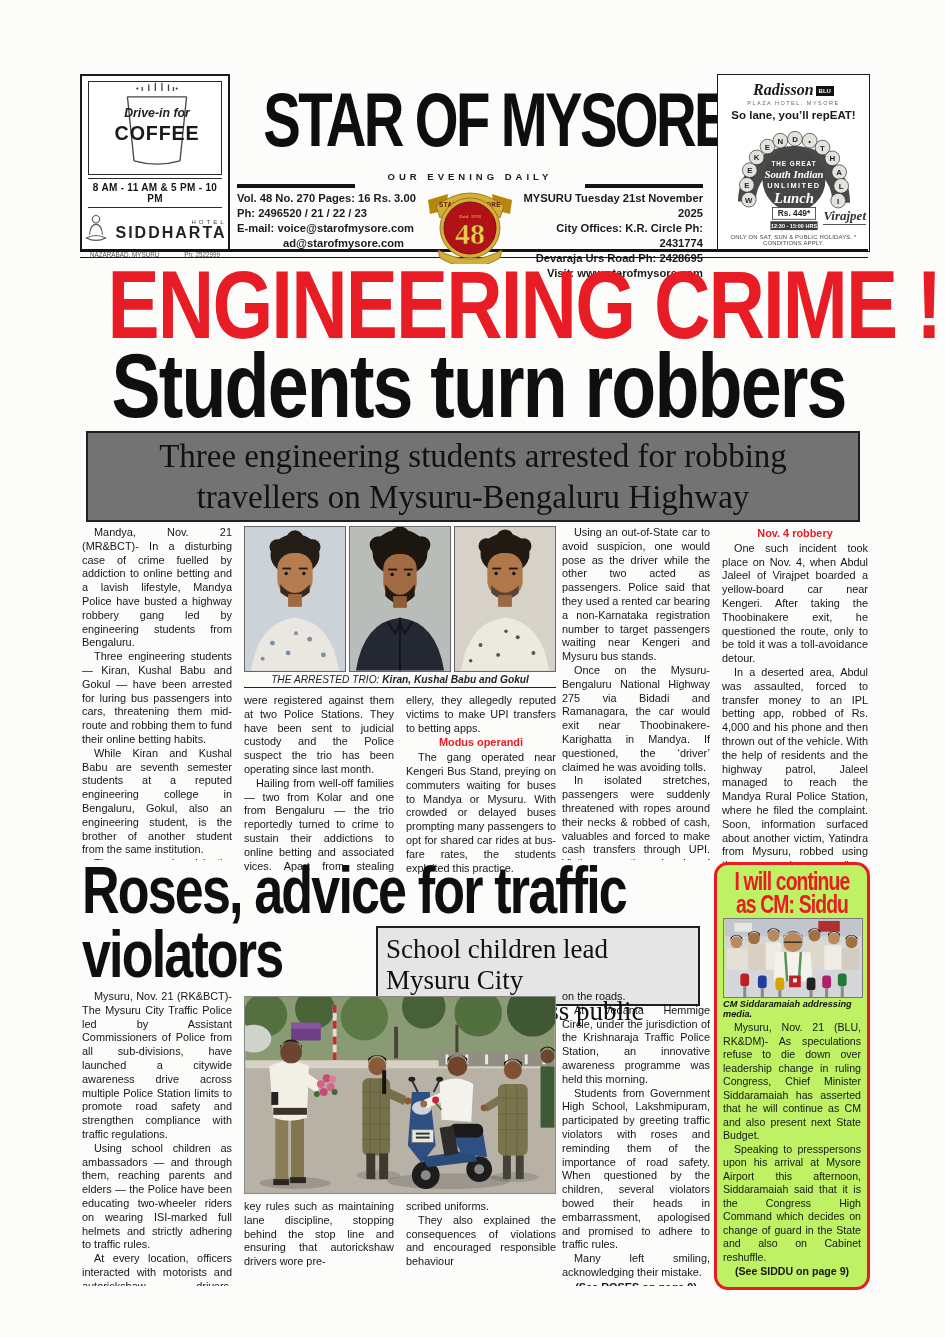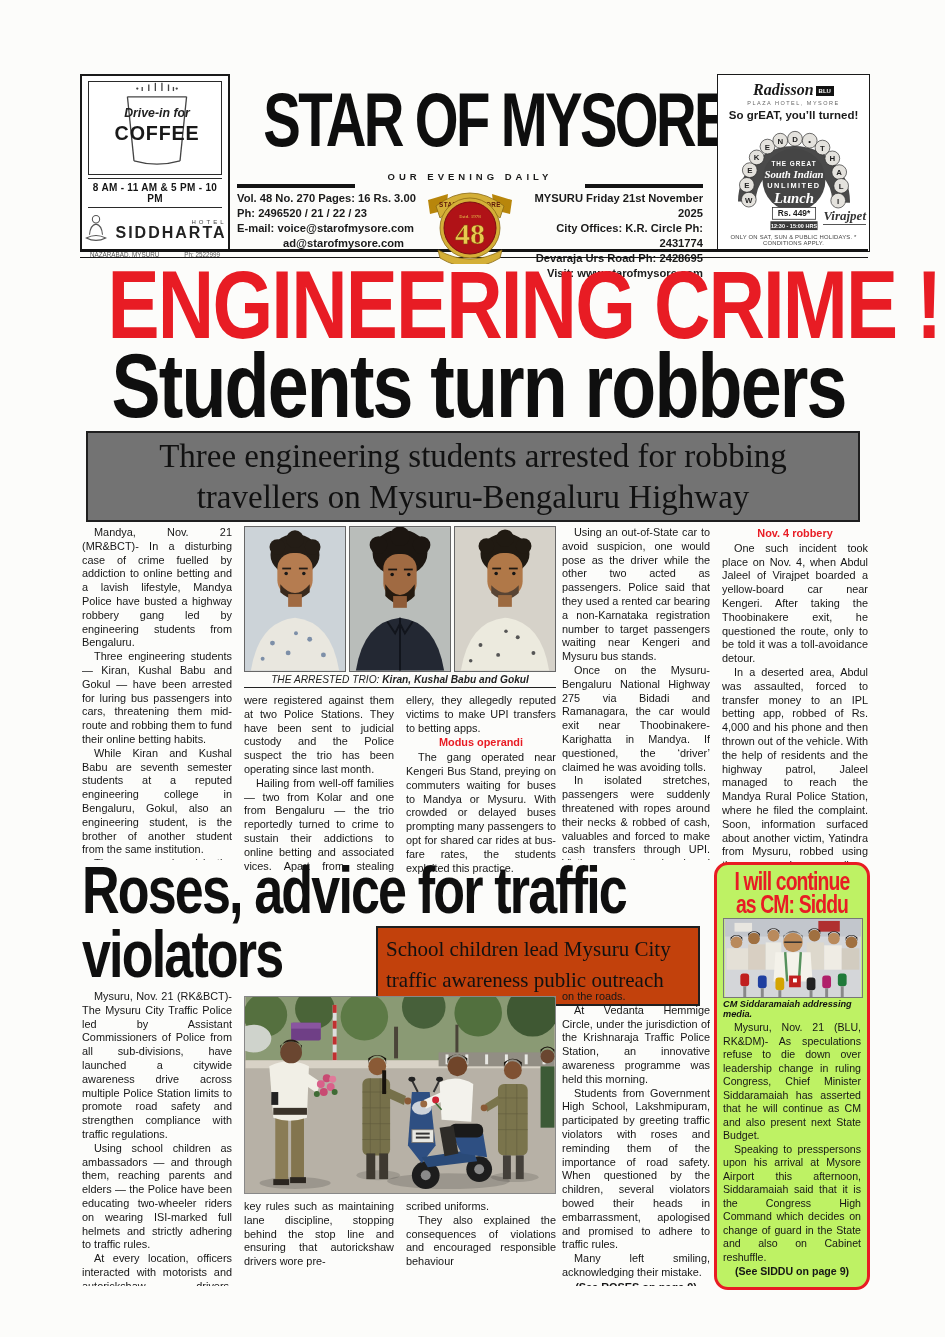--- a/index.html
+++ b/index.html
@@ -44,22 +44,22 @@
        transform:scale(0.93,1.14);transform-origin:center top;}
   .hl2{left:80px;top:341px;width:788px;text-align:center;font-size:80px;letter-spacing:-2px;color:#0f0f0f;
        transform:scale(0.92,1.14);transform-origin:center top;}
   .deck-box{position:absolute;left:86px;top:431px;width:770px;height:84px;border:2px solid #1f1f1f;background:#737373;
             font-family:"Liberation Serif",serif;font-size:33px;line-height:41px;text-align:center;padding-top:3px;
             box-sizing:content-box;color:#111;}
   .hl3{left:82px;top:858px;font-size:56px;letter-spacing:-2px;color:#0f0f0f;
        transform:scale(0.93,1.18);transform-origin:left top;}
   .hl4{left:82px;top:922px;font-size:56px;letter-spacing:-2px;color:#0f0f0f;
        transform:scale(0.93,1.18);transform-origin:left top;}
-  .deck2-box{position:absolute;left:376px;top:926px;width:324px;height:80px;border:2px solid #1f1f1f;background:#c2410c;
-             font-family:"Liberation Serif",serif;font-size:21px;line-height:31px;padding:6px 8px 0;
+  .deck2-box{position:absolute;left:376px;top:926px;width:324px;height:80px;border:2px solid #1f1f1f;background:#e5e5e5;
+             font-family:"Liberation Serif",serif;font-size:27px;line-height:31px;padding:6px 8px 0;
              box-sizing:border-box;color:#111;}
 
   
   .col{position:absolute;width:150px;font-size:10.9px;line-height:13.8px;text-align:justify;color:#161616;overflow:hidden;}
   .col p{margin:0;text-indent:12px;}
   .col p.cont{text-indent:0;}
   .sub-red{color:#e81c24;font-weight:bold;text-align:center;text-indent:0 !important;padding:1px 0;}
   .see{font-weight:bold;text-align:center;text-indent:0 !important;padding-top:1px;}
 
   
@@ -149,33 +149,33 @@
       <text x="48" y="41" text-anchor="middle" font-size="6.3" font-weight="bold" fill="#5a1408" letter-spacing="0.4" font-family="Liberation Sans, sans-serif">STAR OF MYSORE</text>
       <path d="M16,84 Q48,102 80,84 L78,92 Q48,110 18,92 Z" fill="#d4af37" stroke="#8a6914" stroke-width="0.8"></path>
       <circle cx="48" cy="62" r="30" fill="#d4af37" stroke="#8a6914" stroke-width="0.8"></circle>
       <circle cx="48" cy="62" r="26" fill="#b01217" stroke="#7d0e12" stroke-width="1"></circle>
       <text x="48" y="52" text-anchor="middle" font-size="5" fill="#e8c84a" font-family="Liberation Serif, serif">Estd. 1978</text>
       <text x="48" y="78" text-anchor="middle" font-size="30" font-weight="bold" fill="#e9c94f" stroke="#7d4a0a" stroke-width="0.5" font-family="Liberation Serif, serif">48</text>
     </svg>
   </div>
 
   <div class="mast-info" style="left:523px;width:180px;text-align:right;">
-    <div>MYSURU Friday 21st November 2025</div>
+    <div>MYSURU Tuesday 21st November 2025</div>
     <div>City Offices: K.R. Circle  Ph: 2431774</div>
     <div>Devaraja Urs Road  Ph: 2428695</div>
     <div>Visit: www.starofmysore.com</div>
   </div>
 
   <div class="ad-box" style="left:717px;top:74px;width:153px;height:178px;border-width:1.5px;">
     <div class="radisson-inner">
       <div>
         <span class="rad-brand">Radisson</span><span class="rad-blu">BLU</span>
       </div>
       <div class="rad-sub">PLAZA HOTEL, MYSORE</div>
-      <div class="rad-tag">So grEAT, you’ll turned!</div>
+      <div class="rad-tag">So lane, you’ll repEAT!</div>
       <svg viewBox="0 0 120 114" width="118" height="112" style="margin-top:2px;">
         <path d="M 12 80 A 47 47 0 1 1 108 81" stroke="#4a4a4a" stroke-width="18" fill="none"></path>
         <circle cx="60" cy="58" r="32" fill="#454545"></circle>
         <g font-family="Liberation Sans, sans-serif">
           <g fill="#e4e2dd" stroke="#2e2e2e" stroke-width="0.7">
             <circle cx="14" cy="78" r="7.5"></circle>
               <circle cx="12" cy="63" r="7.5"></circle>
               <circle cx="15" cy="48" r="7.5"></circle>
             <circle cx="22" cy="35" r="7.5"></circle>
               <circle cx="33" cy="24" r="7.5"></circle>

